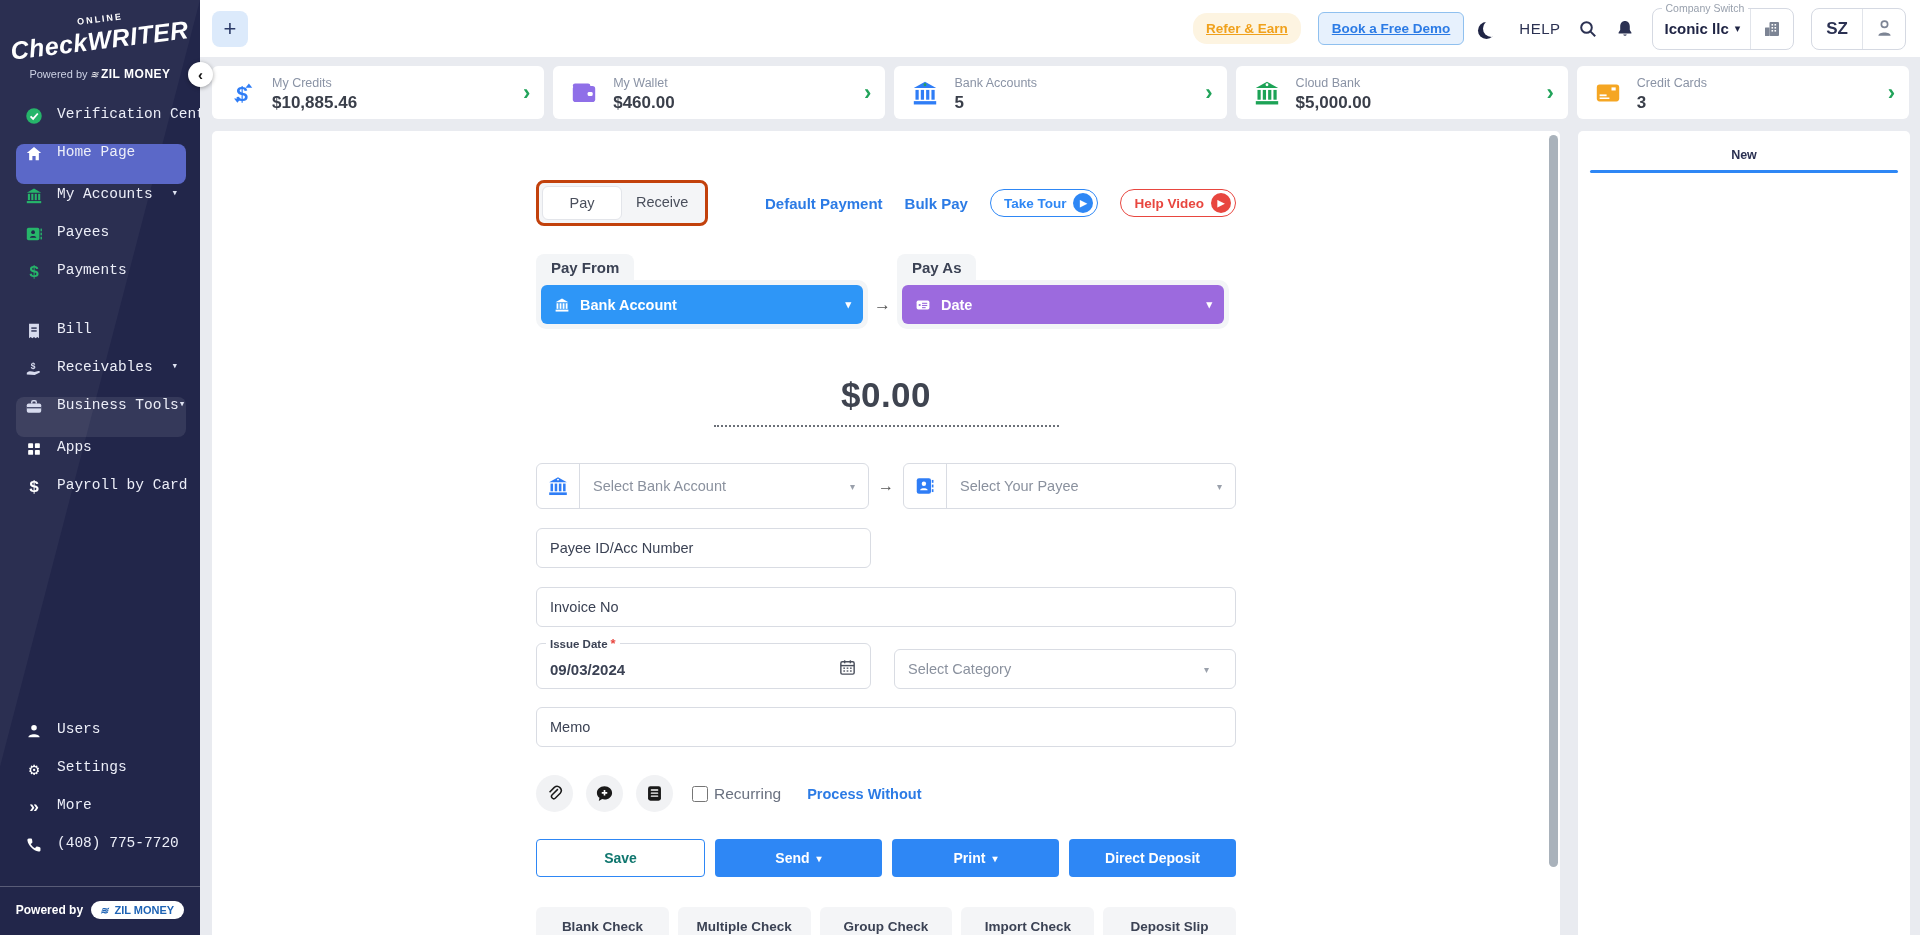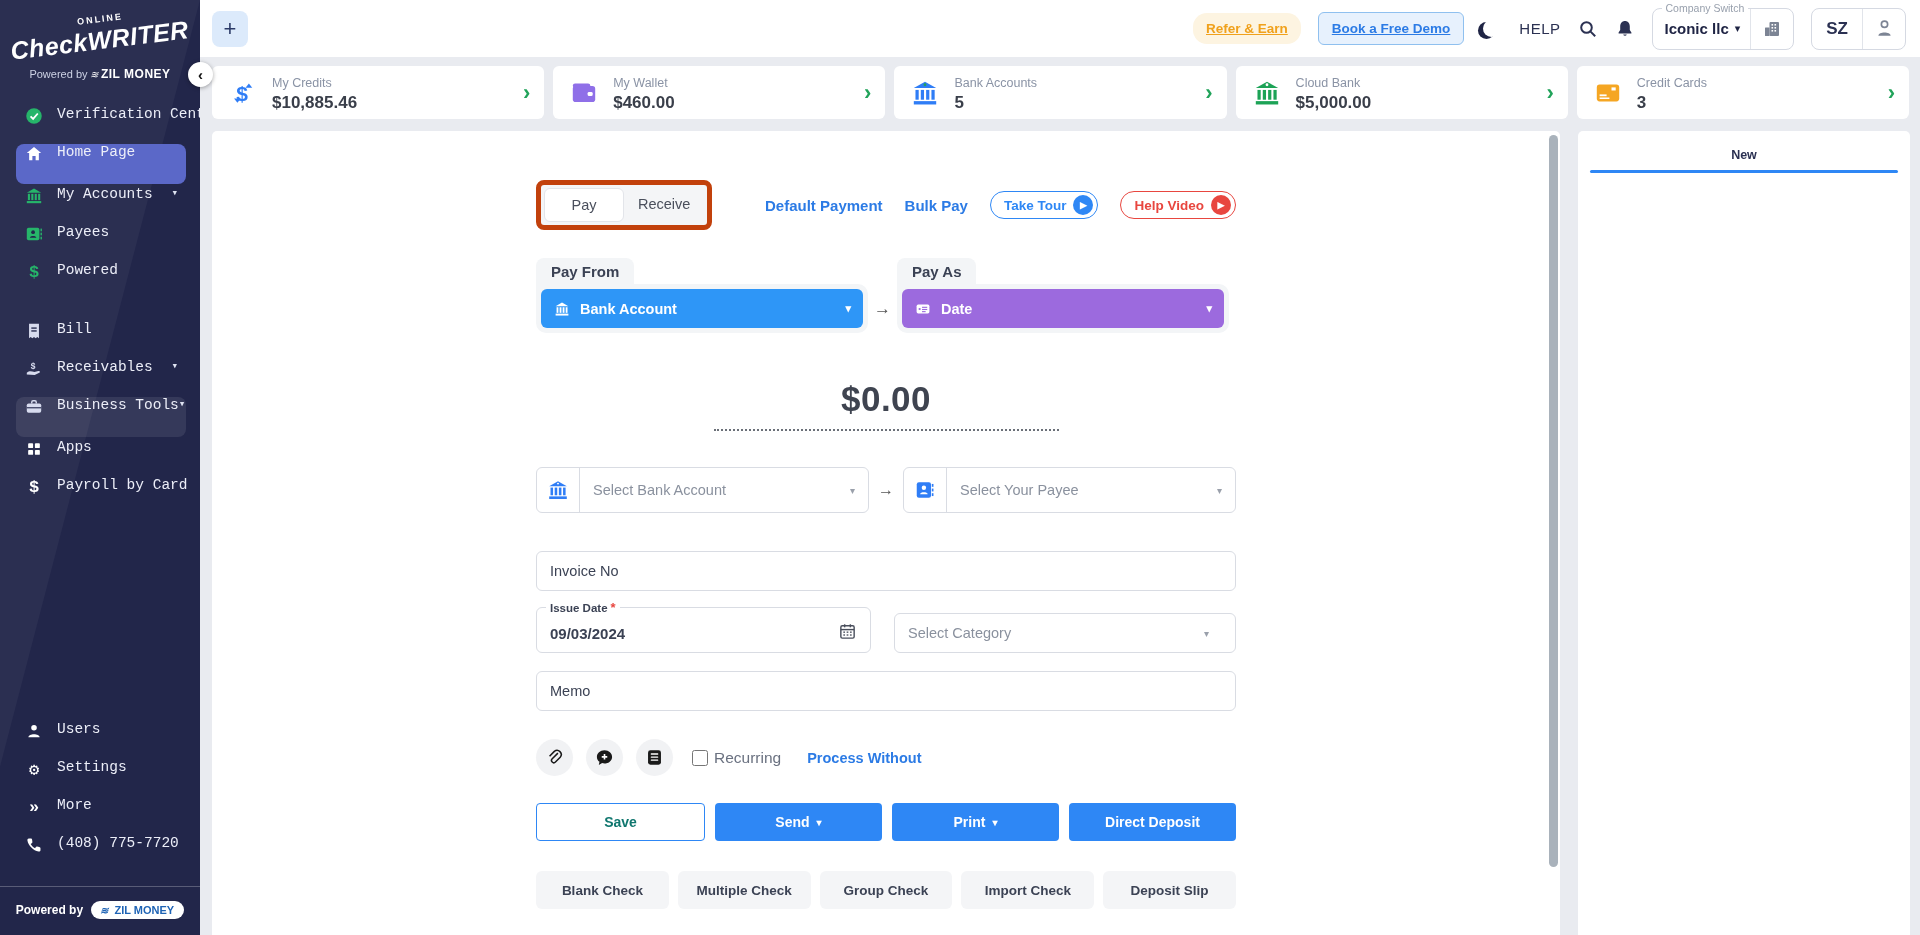--- a/index.html
+++ b/index.html
@@ -74,21 +74,21 @@
   .panel-center { position:relative; flex:1; background:#fff; border-radius:5px 5px 0 0; overflow:hidden; }
   .scroll-thumb { position:absolute; right:2px; top:4px; width:9px; height:91%; background:#a9b2bb; border-radius:6px; }
   .panel-right { width:332px; background:#fff; margin-left:18px; border-radius:5px 5px 0 0; padding-top:14px; }
   .new-tab { text-align:center; cursor:pointer; }
   .new-tab span { font-size:12.5px; font-weight:bold; color:#2b3152; }
   .new-underline { height:3px; background:#2e87f5; margin:7px 12px 0 12px; border-radius:2px; }
 
   
   .form-col { width:700px; margin:49px auto 0 auto; }
   .row-top { display:flex; align-items:center; }
-  .toggle { display:flex; background:#f4f5f7; border:5px solid #c2410c; border-radius:8px; padding:3px; }
+  .toggle { display:flex; background:#f4f5f7; border:3px solid #c2410c; border-radius:8px; padding:3px; }
   .tog-btn { min-width:80px; text-align:center; font-size:14.5px; color:#4a4f5c; padding:8px 14px; border-radius:6px; cursor:pointer; }
   .tog-btn.sel { background:#fff; border:1px solid #e3e5ea; }
   .top-links { flex:1; display:flex; align-items:center; justify-content:flex-end; gap:22px; }
   .blue-link { color:#2c7be5; font-weight:bold; font-size:15px; cursor:pointer; white-space:nowrap; }
   .tour-pill { display:inline-flex; align-items:center; gap:7px; border:1.5px solid #2e87f5; color:#2e87f5; border-radius:999px; padding:3px 4px 3px 13px; font-size:13.5px; font-weight:bold; cursor:pointer; }
   .tour-pill .play { background:#2e87f5; }
   .video-pill { display:inline-flex; align-items:center; gap:7px; border:1.5px solid #e8463f; color:#e8463f; border-radius:999px; padding:3px 4px 3px 13px; font-size:13.5px; font-weight:bold; cursor:pointer; }
   .video-pill .play { background:#e8463f; }
   .play { width:20px; height:20px; border-radius:50%; color:#fff; font-size:9px; display:flex; align-items:center; justify-content:center; }
 
@@ -200,21 +200,21 @@
               <rect x="17.2" y="4" width="1.6" height="3" fill="#26b56a"></rect>
               <rect x="17.2" y="8.5" width="1.6" height="3" fill="#26b56a"></rect>
               <rect x="17.2" y="13" width="1.6" height="3" fill="#26b56a"></rect>
             </svg>
         </span>
         <span class="nav-label">Payees</span>
       </div>
 
       <div class="nav-item">
         <span class="nav-ico dollar-glyph green">$</span>
-        <span class="nav-label">Powered</span>
+        <span class="nav-label">Payments</span>
       </div>
 
       <div class="nav-item gap-top">
         <span class="nav-ico lite">
           <svg viewBox="0 0 20 20">
               <path d="M4.5 2 H15.5 V18 L13.7 16.8 L11.8 18 L10 16.8 L8.2 18 L6.3 16.8 L4.5 18 Z" fill="#d7dbee"></path>
               <rect x="7" y="6" width="6" height="1.5" fill="#22264a"></rect>
               <rect x="7" y="9.2" width="6" height="1.5" fill="#22264a"></rect>
             </svg>
         </span>
@@ -540,20 +540,23 @@
                     <rect x="16.2" y="8.7" width="1.5" height="2.6" fill="#2f7df6"></rect>
                     <rect x="16.2" y="12.9" width="1.5" height="2.6" fill="#2f7df6"></rect>
                   </svg>
               </span>
               <span class="sel-ph">Select Your Payee</span>
               <span class="sel-caret">▾</span>
             </div>
           </div>
 
           <div class="grid2 mt19">
+            <div class="input">
+              <span>Payee ID/Acc Number</span>
+            </div>
           </div>
 
           <div class="input mt19">
             <span>Invoice No</span>
           </div>
 
           <div class="grid2" style="margin-top:16px;">
             <div class="fieldset">
               <span class="fs-legend">
                 <span>Issue Date</span><span class="req">*</span>

